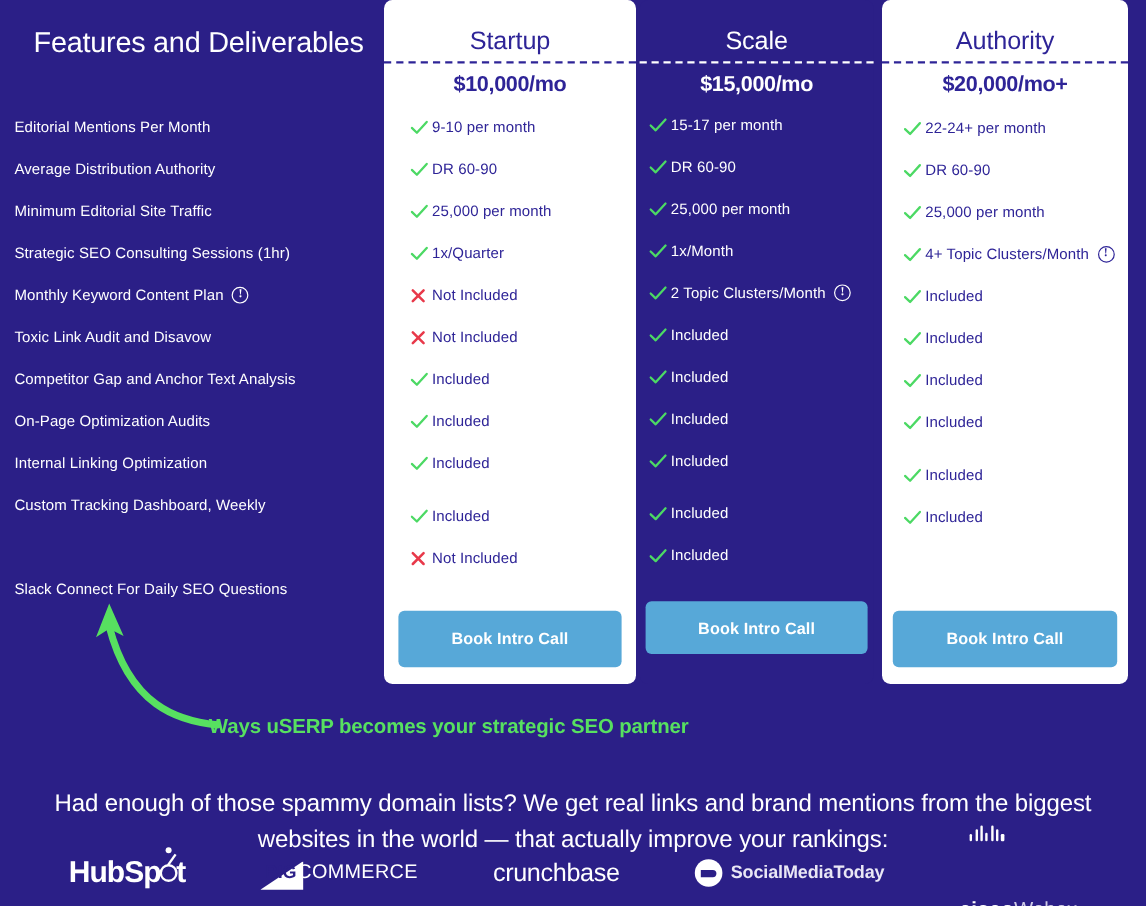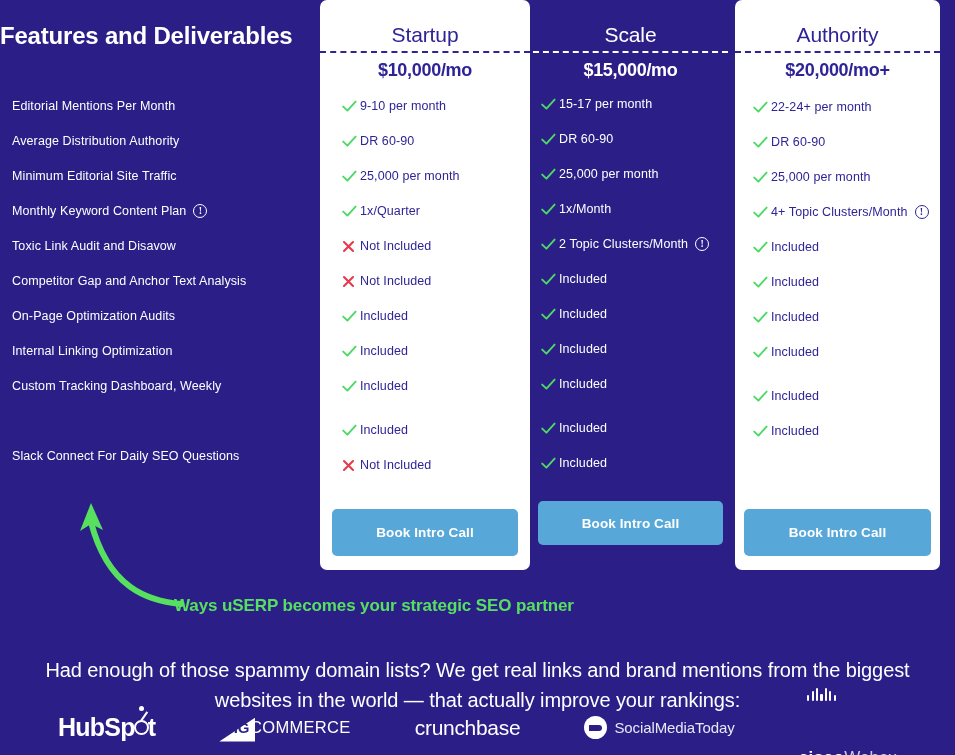--- a/index.html
+++ b/index.html
@@ -29,24 +29,24 @@
   
   .features-col {
     position: absolute;
     left: 0; top: 0;
     width: 320px;
     height: 600px;
   }
 
   .features-title {
     position: absolute;
-    left: 0;
+    left: 28px;
     top: 22px;
     font-size: 24px;
-    font-weight: 700;
+    font-weight: 400;
     color: #ffffff;
     letter-spacing: -0.2px;
     white-space: nowrap;
   }
 
   .feature-list {
     position: absolute;
     left: 12px;
     top: 99px;
     width: 305px;
@@ -288,21 +288,21 @@
     position: relative;
     color: #2b1f87;
     font-weight: 700;
     font-size: 15px;
     letter-spacing: -0.3px;
     margin-right: 1px;
   }
 
   .logo-crunchbase { font-size: 21px; font-weight: 500; letter-spacing: -0.3px; }
 
-  .logo-smt { font-size: 15px; font-weight: 400; letter-spacing: -0.1px; color: #e9e7f5; }
+  .logo-smt { font-size: 15px; font-weight: 700; letter-spacing: -0.1px; color: #e9e7f5; }
   .logo-smt .mark-circle {
     display: inline-block;
     width: 23px; height: 23px;
     border-radius: 50%;
     background: #ffffff;
     margin-right: 7px;
     position: relative;
     vertical-align: -6px;
   }
   .logo-smt .mark-circle::after {
@@ -347,20 +347,23 @@
     <div class="features-title">Features and Deliverables</div>
     <div class="feature-list" id="feature-list">
         <div class="feature-row">
           <span class="ftxt">Editorial Mentions Per Month</span>
         </div>
         <div class="feature-row">
           <span class="ftxt">Average Distribution Authority</span>
         </div>
         <div class="feature-row">
           <span class="ftxt">Minimum Editorial Site Traffic</span>
+        </div>
+        <div class="feature-row">
+          <span class="ftxt">Strategic SEO Consulting Sessions (1hr)</span>
         </div>
         <div class="feature-row">
           <span class="ftxt">Monthly Keyword Content Plan</span>
           <span class="info-icon"></span>
         </div>
         <div class="feature-row">
           <span class="ftxt">Toxic Link Audit and Disavow</span>
         </div>
         <div class="feature-row">
           <span class="ftxt">Competitor Gap and Anchor Text Analysis</span>

